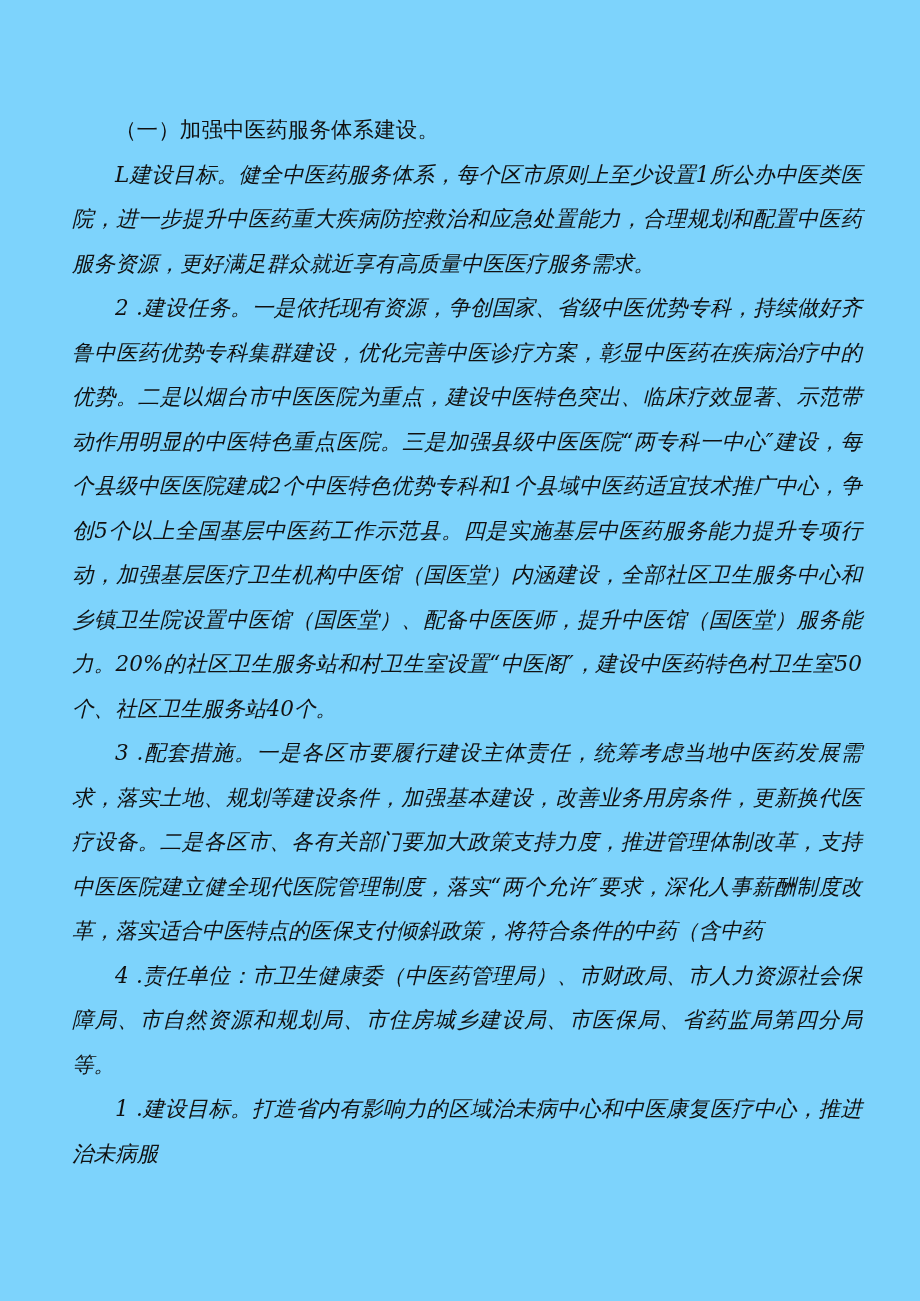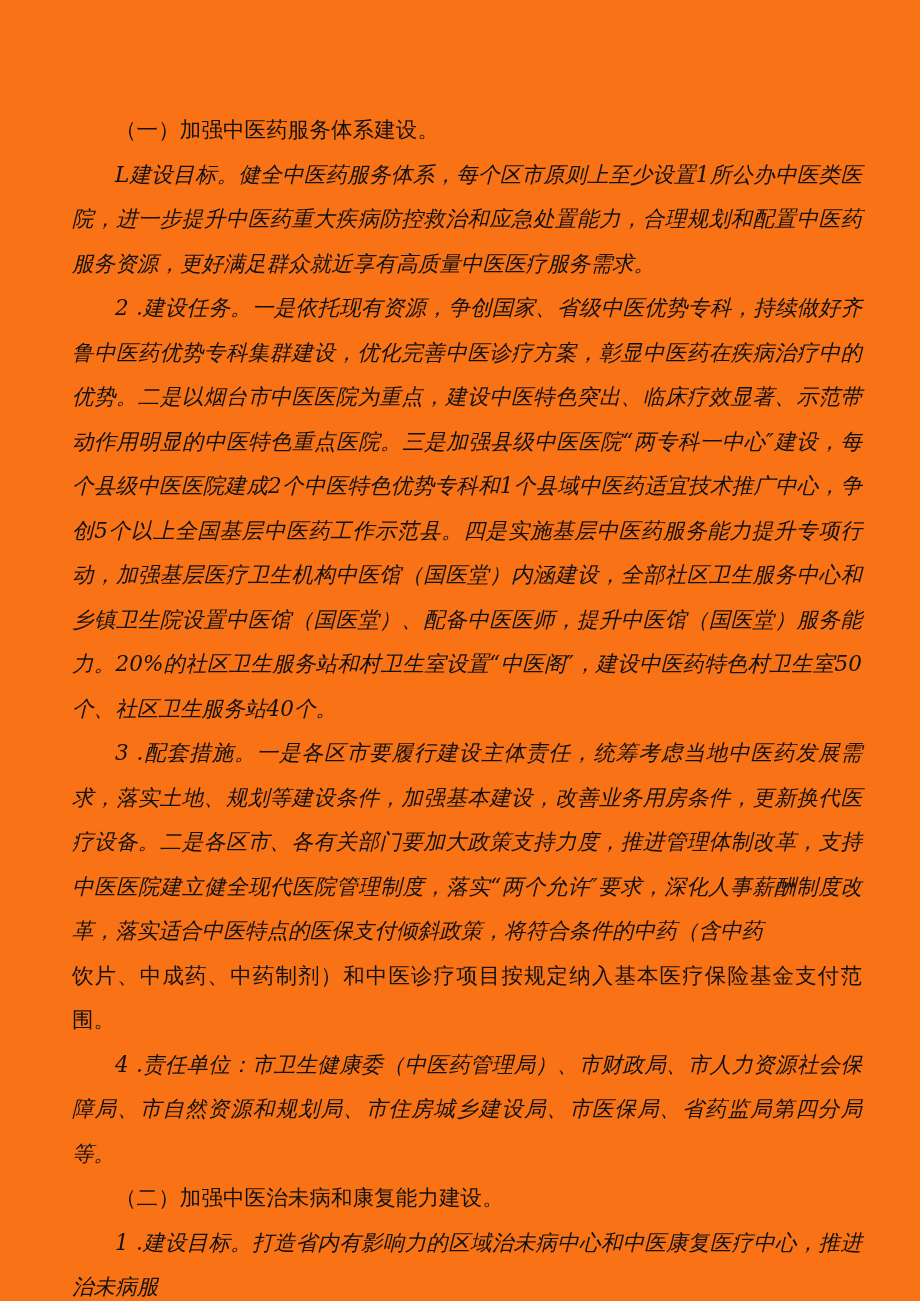--- a/index.html
+++ b/index.html
@@ -8,21 +8,21 @@
     background: #ffffff;
   }
   body {
     font-family: "DejaVu Serif", "Liberation Serif", serif;
     color: #000000;
   }
   #page {
     position: relative;
     width: 920px;
     height: 1301px;
-    background: #f97316;
+    background: #7dd3fc;
     box-sizing: border-box;
     overflow: hidden;
   }
   .doc-body {
     position: absolute;
     left: 72px;
     top: 108px;
     width: 790px;
   }
   .para {
@@ -53,22 +53,20 @@
   <div class="doc-body">
 
     <p class="para heading">（一）加强中医药服务体系建设。</p>
 
     <p class="para indent">L建设目标。健全中医药服务体系，每个区市原则上至少设置1所公办中医类医院，进一步提升中医药重大疾病防控救治和应急处置能力，合理规划和配置中医药服务资源，更好满足群众就近享有高质量中医医疗服务需求。</p>
 
     <p class="para indent">2 .建设任务。一是依托现有资源，争创国家、省级中医优势专科，持续做好齐鲁中医药优势专科集群建设，优化完善中医诊疗方案，彰显中医药在疾病治疗中的优势。二是以烟台市中医医院为重点，建设中医特色突出、临床疗效显著、示范带动作用明显的中医特色重点医院。三是加强县级中医医院“两专科一中心″建设，每个县级中医医院建成2个中医特色优势专科和1个县域中医药适宜技术推广中心，争创5个以上全国基层中医药工作示范县。四是实施基层中医药服务能力提升专项行动，加强基层医疗卫生机构中医馆（国医堂）内涵建设，全部社区卫生服务中心和乡镇卫生院设置中医馆（国医堂）、配备中医医师，提升中医馆（国医堂）服务能力。20%的社区卫生服务站和村卫生室设置“中医阁″，建设中医药特色村卫生室50个、社区卫生服务站40个。</p>
 
     <p class="para indent">3 .配套措施。一是各区市要履行建设主体责任，统筹考虑当地中医药发展需求，落实土地、规划等建设条件，加强基本建设，改善业务用房条件，更新换代医疗设备。二是各区市、各有关部门要加大政策支持力度，推进管理体制改革，支持中医医院建立健全现代医院管理制度，落实“两个允许″要求，深化人事薪酬制度改革，落实适合中医特点的医保支付倾斜政策，将符合条件的中药（含中药</p>
 
-    <p class="para flush">饮片、中成药、中药制剂）和中医诊疗项目按规定纳入基本医疗保险基金支付范围。</p>
 
     <p class="para indent">4 .责任单位：市卫生健康委（中医药管理局）、市财政局、市人力资源社会保障局、市自然资源和规划局、市住房城乡建设局、市医保局、省药监局第四分局等。</p>
 
-    <p class="para heading">（二）加强中医治未病和康复能力建设。</p>
 
     <p class="para indent">1 .建设目标。打造省内有影响力的区域治未病中心和中医康复医疗中心，推进治未病服</p>
 
   </div>
 </div>
 
 </body></html>

